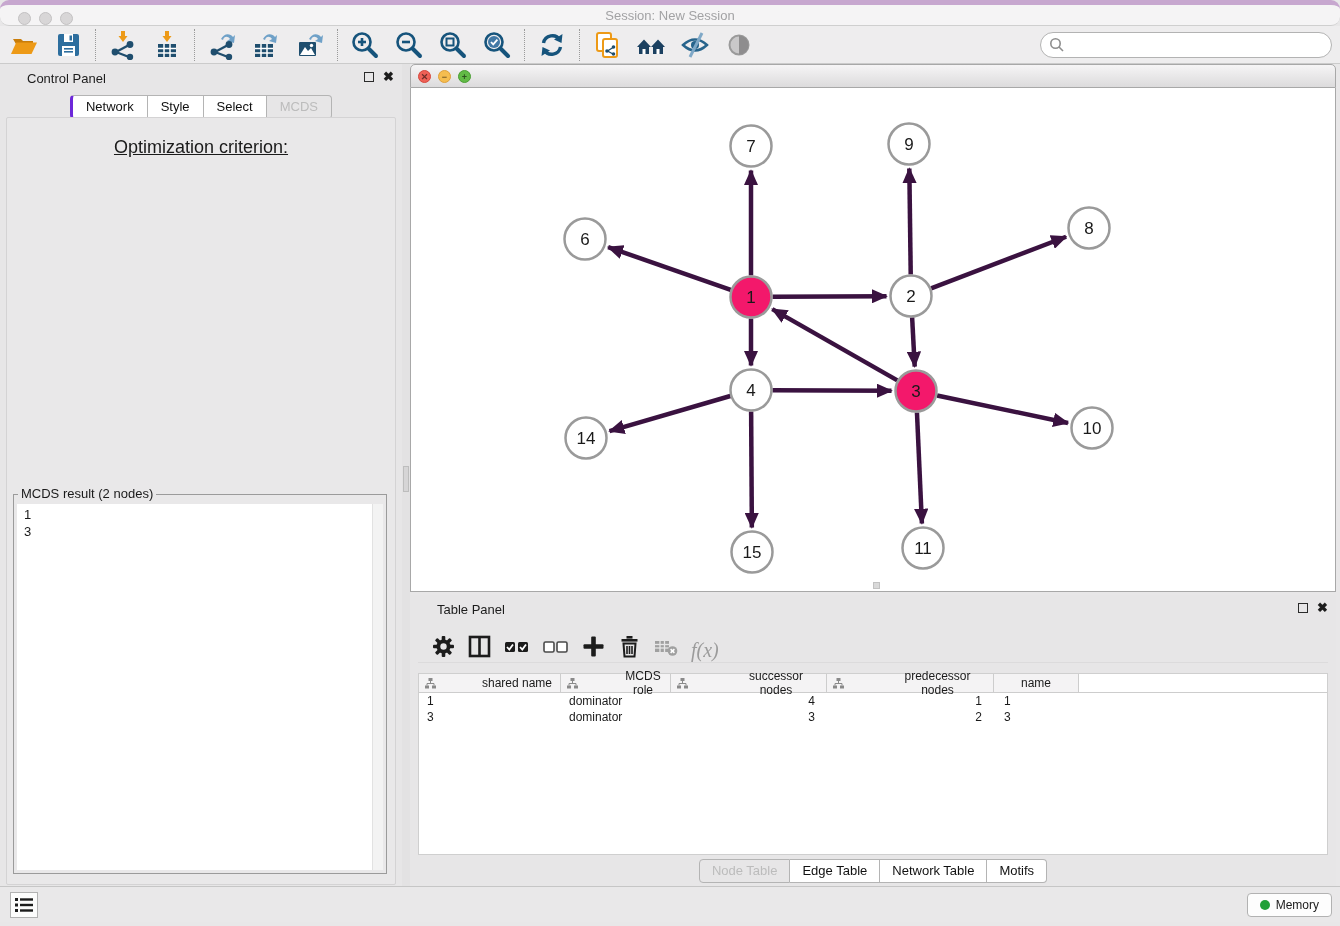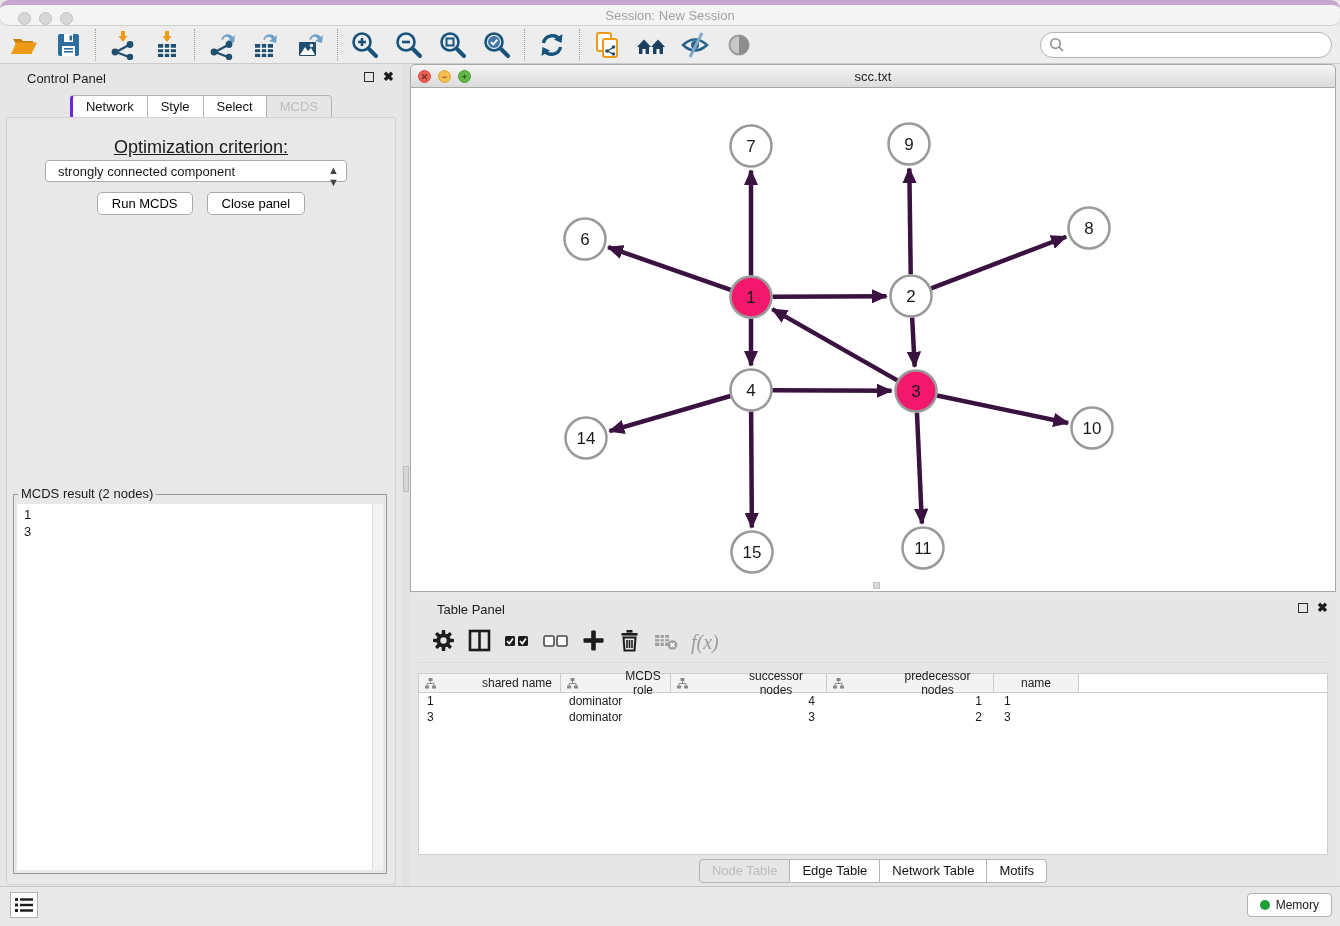--- a/index.html
+++ b/index.html
@@ -72,21 +72,21 @@
   .light.yellow { background:#f5bd4f; border:1px solid #dfa03a; }
   .light.green { background:#62ba46; border:1px solid #4a9e33; }
   .net-title { position:absolute; left:0; right:0; top:4px; text-align:center; font-size:13px; color:#222; }
   .net-canvas { position:absolute; top:24px; left:0; right:0; bottom:0; background:#fff;
                 border:1px solid #a8a8a8; border-top:none; }
   .canvas-resize { position:absolute; bottom:2px; left:50%; width:7px; height:7px; background:#d9d9d9;
                    border:1px solid #c2c2c2; }
 
   
   .table-panel { position:absolute; left:410px; top:595px; right:4px; bottom:38px; background:#e7e6e7; }
-  .tp-toolbar { position:absolute; top:28px; left:8px; right:8px; height:40px; display:flex; align-items:center;
+  .tp-toolbar { position:absolute; top:28px; left:8px; right:8px; height:40px; display:flex; align-items:flex-end;
                 gap:13px; padding-left:14px; border-bottom:1px solid #dcdbdc; }
   .fx { font-family:"Liberation Serif",serif; font-style:italic; font-size:20px; color:#9b9b9b; }
   .tp-table { position:absolute; left:8px; right:8px; top:78px; bottom:33px; background:#fff; border:1px solid #cfcfcf; }
   .thead { display:flex; height:19px; border-bottom:1px solid #cdcdcd; }
   .th { background:#f4f3f4; border-right:1px solid #cdcdcd; display:flex; align-items:center; font-size:12px;
         padding-left:6px;gap:44px; }
   .th .thlabel { flex:1; text-align:center; padding-right:6px; }
   .c0{width:142px;} .c1{width:110px;} .c2{width:156px;} .c3{width:167px;} .c4{width:85px;}
   .trow { display:flex; height:16px; font-size:12px; align-items:center; }
   .td { overflow:hidden; white-space:nowrap; }
@@ -302,28 +302,20 @@
     </span>
   </div>
   <div class="cp-tabs">
     <span class="tab">Network</span>
     <span class="tab">Style</span>
     <span class="tab">Select</span>
     <span class="tab seltab">MCDS</span>
   </div>
   <div class="cp-content">
     <div class="opt-label">Optimization criterion:</div>
-    <div class="criterion">
-      <span>strongly connected component</span>
-      <span class="stepper">▲<br>▼</span>
-    </div>
-    <div class="cp-buttons">
-      <button class="push-btn">Run MCDS</button>
-      <button class="push-btn">Close panel</button>
-    </div>
     <div class="mcds-fieldset">
       <span class="mcds-legend">MCDS result (2 nodes)</span>
       <div class="mcds-white">
         <div class="mcds-lines">
           <div>1</div>
           <div>3</div>
         </div>
         <div class="mcds-scroll"></div>
       </div>
     </div>
@@ -334,21 +326,20 @@
   <div class="splitter-handle"></div>
 </div>
 
 <div class="net-window">
   <div class="net-titlebar">
     <div class="net-lights">
       <span class="light red">✕</span>
       <span class="light yellow">−</span>
       <span class="light green">+</span>
     </div>
-    <div class="net-title">scc.txt</div>
   </div>
   <div class="net-canvas">
     <svg id="graph-svg" width="924" height="502" viewBox="0 0 924 502">
       <defs>
         <marker id="arrowhead" markerWidth="3.6" markerHeight="3.2" refX="3.3" refY="1.6" orient="auto" markerUnits="strokeWidth">
           <path id="arrowhead-path" d="M0,0 L3.6,1.6 L0,3.2 Z" fill="#3A1240"></path>
         </marker>
       </defs>
       <g id="graph-edges">
           <line x1="340" y1="187.5" x2="340" y2="82.5" stroke="#3A1240" stroke-width="4.5" marker-end="url(#arrowhead)"></line>

